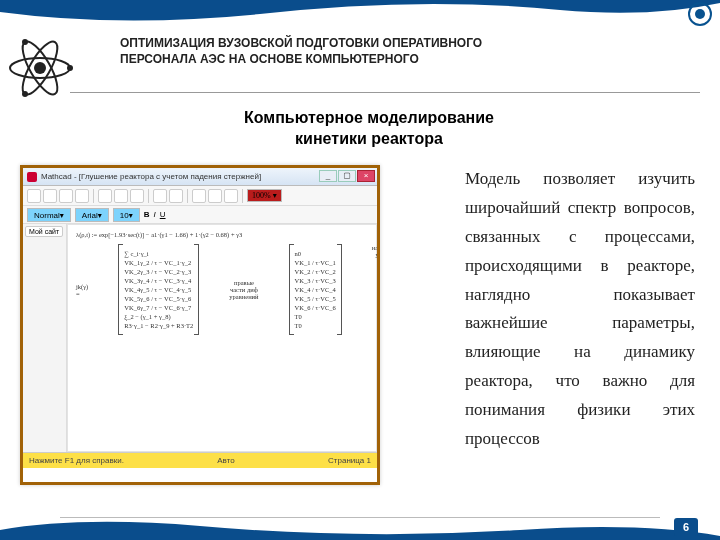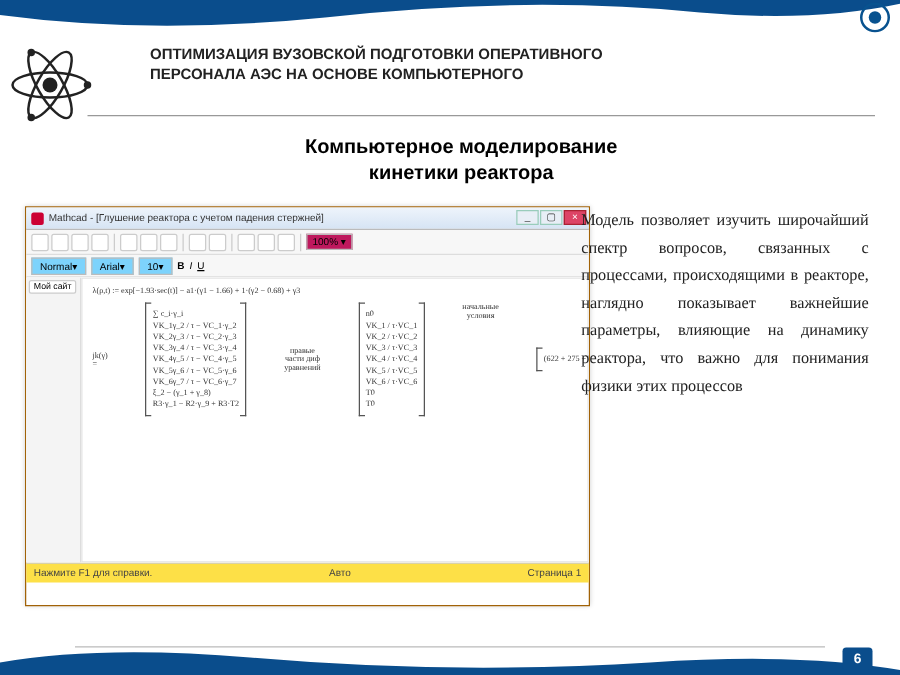--- a/index.html
+++ b/index.html
@@ -14,21 +14,21 @@
   
   .atom { position: absolute; top: 28px; left: 0px; width: 80px; height: 80px; }
 
   
   .slide-title { position: absolute; top: 36px; left: 120px; right: 50px; font-size: 12px; font-weight: bold; color: #222; text-align: left; line-height: 1.3; }
   .title-underline { position: absolute; top: 92px; left: 70px; right: 20px; height: 1px; background: #999; }
 
   .subtitle { position: absolute; top: 108px; left: 18px; right: 0; text-align: center; font-size: 16px; font-weight: bold; color: #000; line-height: 1.3; }
 
   
-  .shot { position: absolute; top: 165px; left: 20px; width: 452px; height: 320px; border: 1px solid #a16207; background: #fff; box-shadow: 0 0 4px rgba(0,0,0,0.2); }
+  .shot { position: absolute; top: 165px; left: 20px; width: 360px; height: 320px; border: 3px solid #a16207; background: #fff; box-shadow: 0 0 4px rgba(0,0,0,0.2); }
   .shot-titlebar { height: 18px; background: linear-gradient(#eef4fb,#d6e4f4); border-bottom: 1px solid #bbb; display: flex; align-items: center; padding: 0 4px; font-size: 8px; color: #333; position: relative; }
   .shot-titlebar .winicon { width: 10px; height: 10px; background: #c03; border-radius: 2px; margin-right: 4px; }
   .winbtns { position: absolute; right: 2px; top: 2px; display: flex; gap: 1px; }
   .winbtns div { width: 18px; height: 12px; background: #e8eef6; border: 1px solid #9cb; font-size: 8px; text-align: center; line-height: 10px; }
   .winbtns .close { background: #d46; color: #fff; border-color: #a23; }
 
   .shot-menu { height: 16px; background: #f4f4f4; border-bottom: 1px solid #ddd; display: flex; gap: 8px; padding: 0 6px; font-size: 8px; color: #333; align-items: center; }
   .shot-tool { height: 20px; background: #f7f7f7; border-bottom: 1px solid #ddd; display: flex; gap: 2px; padding: 2px 4px; align-items: center; }
   .shot-tool .ico { width: 14px; height: 14px; border: 1px solid #ccc; background: #fff; border-radius: 2px; }
   .shot-tool .sep { width: 1px; height: 14px; background: #ccc; margin: 0 2px; }
@@ -44,21 +44,21 @@
   .matwrap { display: flex; gap: 30px; align-items: flex-start; position: relative; }
   .matcol { position: relative; padding: 4px 6px; }
   .matcol::before, .matcol::after { content:''; position:absolute; top:0; bottom:0; width:4px; border:1px solid #555; }
   .matcol::before { left:0; border-right:none; }
   .matcol::after  { right:0; border-left:none; }
   .row { margin: 2px 0; white-space: nowrap; }
 
   .shot-status { height: 16px; background: #fde047; border-top: 1px solid #ccc; display:flex; justify-content:space-between; padding:0 6px; font-size:8px; color:#444; align-items:center; }
 
   
-  .body-text { position: absolute; top: 165px; left: 465px; right: 25px; font-size: 13px; color: #222; text-align: justify; line-height: 1.7; font-family: 'Times New Roman', serif; }
+  .body-text { position: absolute; top: 165px; left: 465px; right: 25px; font-size: 17px; color: #222; text-align: justify; line-height: 1.7; font-family: 'Times New Roman', serif; }
 
   
   .footer { position: absolute; bottom: 0; left: 0; right: 0; height: 26px; }
   .footer svg { position:absolute; bottom:0; left:0; }
   .pagenum { position:absolute; bottom:4px; right:22px; width:24px; height:18px; background:#0a4d8c; border-radius:3px; color:#fff; font-size:11px; font-weight:bold; text-align:center; line-height:18px; }
   .foot-line { position:absolute; bottom:22px; left:60px; right:60px; height:1px; background:#bbb; }
 </style>
 </head>
 <body>
 
@@ -119,21 +119,21 @@
     <div class="ico"></div>
     <div class="ico"></div>
     <div class="sep"></div>
     <div class="ico"></div>
     <div class="ico"></div>
     <div class="sep"></div>
     <div class="ico"></div>
     <div class="ico"></div>
     <div class="ico"></div>
     <div class="sep"></div>
-    <div class="sel" style="font-size:8px;padding:1px 4px;border:1px solid #bbb;background:#be185d;">100% ▾</div>
+    <div class="sel" style="font-size:8px;padding:1px 4px;border:1px solid #bbb;background:#b91c1c;font-family:Liberation Serif, serif;">100% ▾</div>
   </div>
   <div class="shot-fmt">
     <div class="sel"><span>Normal</span> ▾</div>
     <div class="sel"><span>Arial</span> ▾</div>
     <div class="sel"><span>10</span> ▾</div>
     <b>B</b>
     <i>I</i>
     <u>U</u>
   </div>
   <div class="shot-body">

